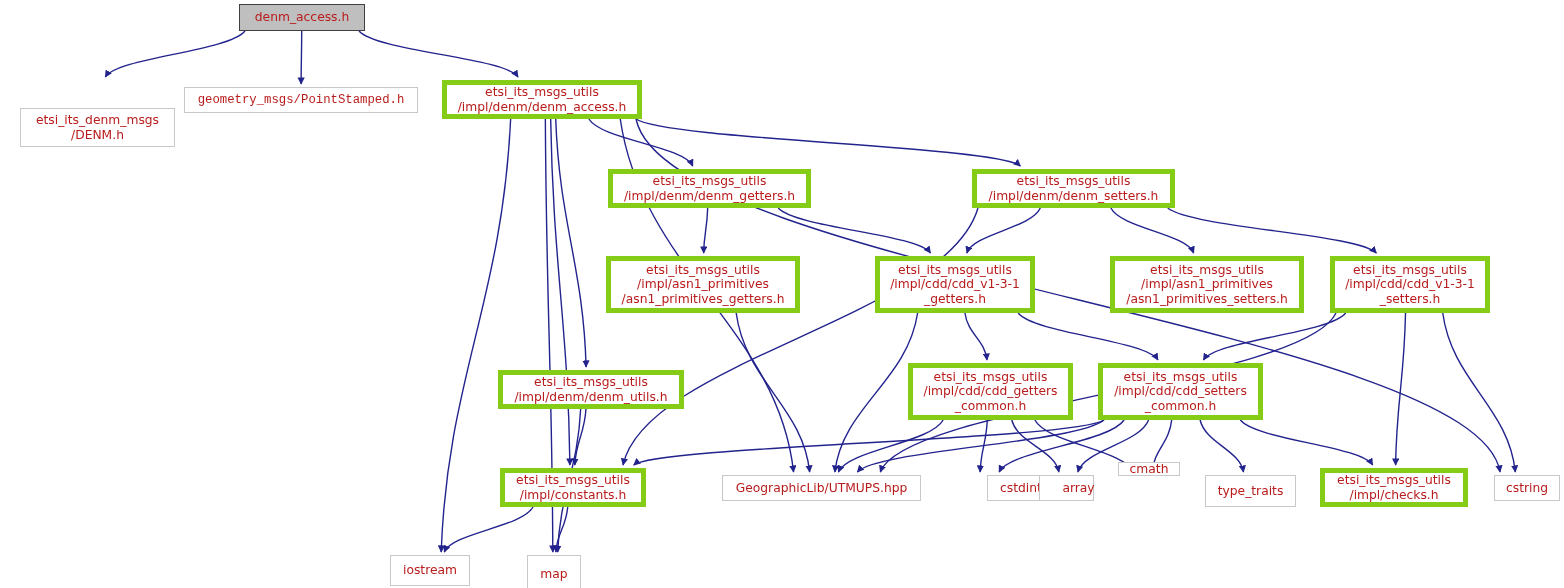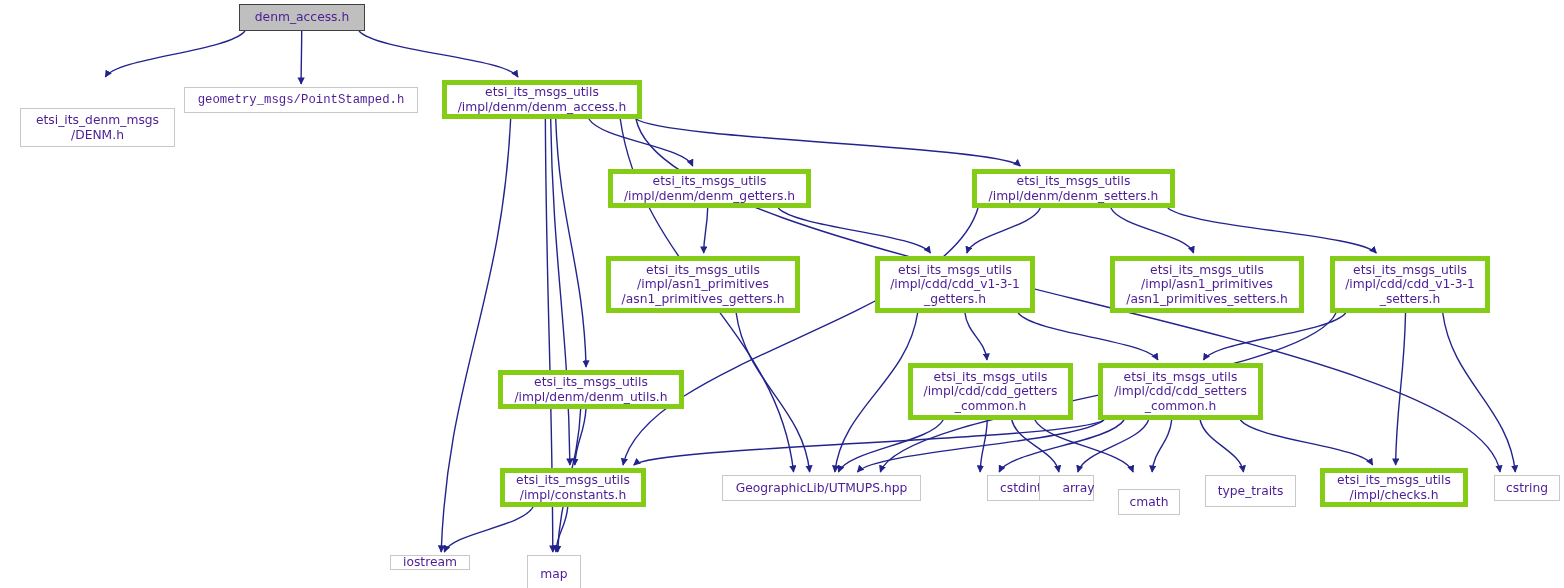--- a/index.html
+++ b/index.html
@@ -25,21 +25,21 @@
   }
   .node {
     position: absolute;
     box-sizing: border-box;
     display: flex;
     align-items: center;
     justify-content: center;
     text-align: center;
     background: #ffffff;
     border: 1px solid #c8c8c8;
-    color: #4c1d95;
+    color: #b91c1c;
     font-size: 12.3px;
     line-height: 14.4px;
     white-space: pre;
     z-index: 5;
   }
   .node.strong {
     border: 5px solid #84cc16;
   }
   .node.root {
     background: #bfbfbf;
@@ -130,22 +130,22 @@
 /impl/cdd/cdd_getters
 _common.h</div>
       <div class="node strong" style="left: 1098px; top: 363px; width: 165px; height: 57px;">etsi_its_msgs_utils
 /impl/cdd/cdd_setters
 _common.h</div>
       <div class="node strong" style="left: 500px; top: 468px; width: 146px; height: 39px;">etsi_its_msgs_utils
 /impl/constants.h</div>
       <div class="node" style="left: 722px; top: 475px; width: 199px; height: 26px;">GeographicLib/UTMUPS.hpp</div>
       <div class="node" style="left: 987px; top: 475px; width: 68px; height: 26px;">cstdint</div>
       <div class="node" style="left: 1039px; top: 475px; width: 55px; height: 26px; padding-left: 24px;">array</div>
-      <div class="node" style="left: 1118px; top: 489px; width: 62px; height: 26px;">cmath</div>
+      <div class="node" style="left: 1118px; top: 462px; width: 62px; height: 14px;">cmath</div>
       <div class="node" style="left: 1205px; top: 475px; width: 91px; height: 32px;">type_traits</div>
       <div class="node strong" style="left: 1320px; top: 468px; width: 148px; height: 39px;">etsi_its_msgs_utils
 /impl/checks.h</div>
       <div class="node" style="left: 1494px; top: 475px; width: 66px; height: 26px;">cstring</div>
-      <div class="node" style="left: 390px; top: 555px; width: 80px; height: 15px;">iostream</div>
+      <div class="node" style="left: 390px; top: 555px; width: 80px; height: 31px;">iostream</div>
       <div class="node" style="left: 527px; top: 555px; width: 54px; height: 38px;">map</div>
     </div>
 
 </div>
 
 </body></html>

